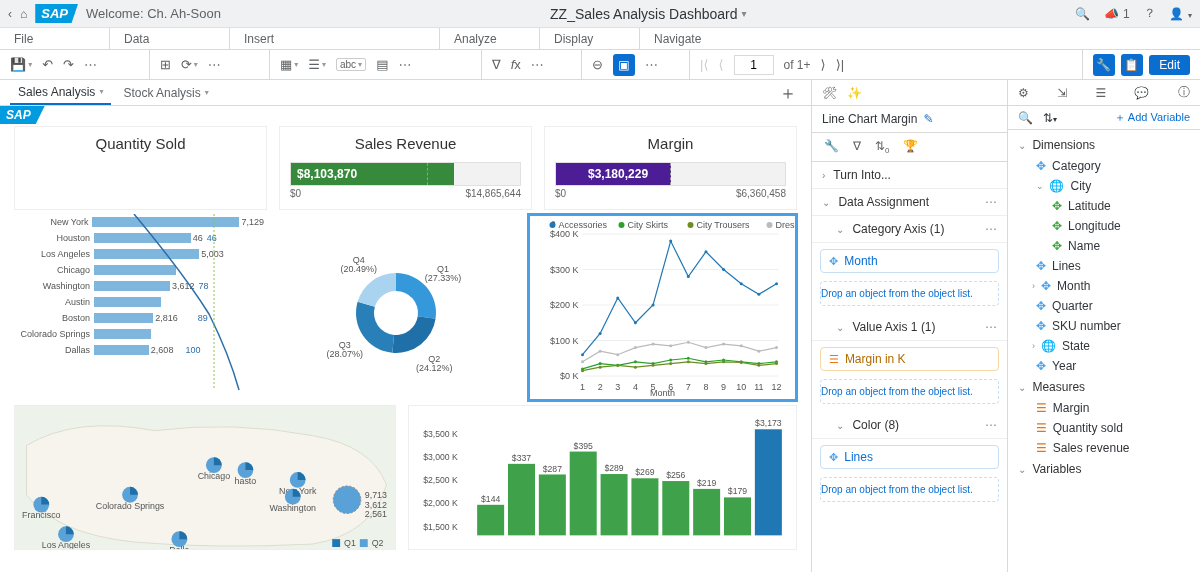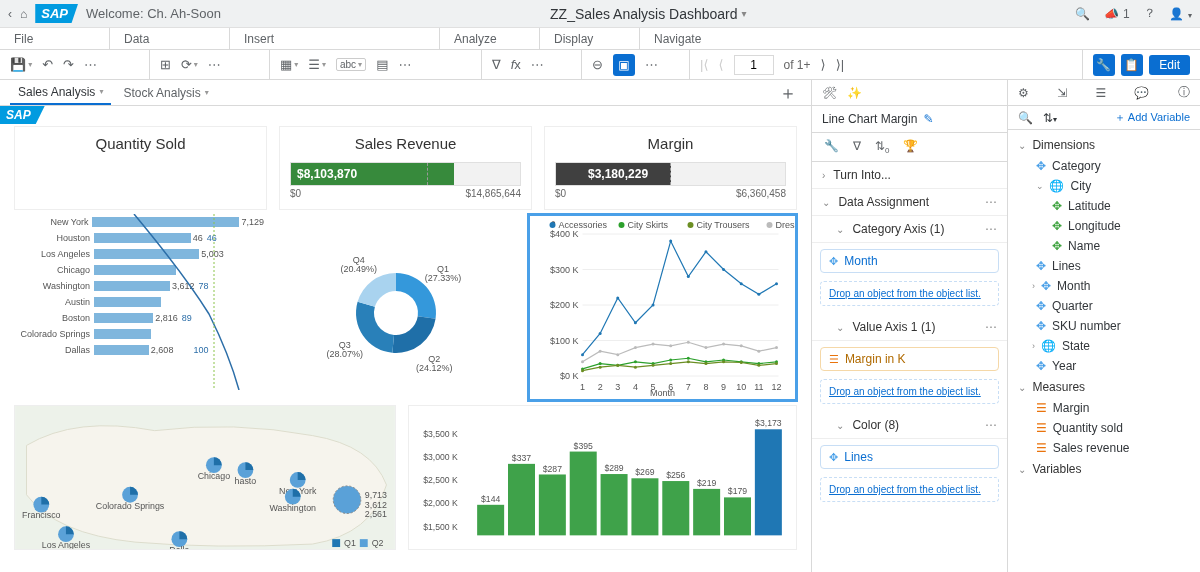--- a/index.html
+++ b/index.html
@@ -67,21 +67,21 @@
   
   .side1{width:196px; border-right:1px solid var(--sap-border); display:flex; flex-direction:column; background:#fff;}
   .side-icons{height:26px; border-bottom:1px solid var(--sap-border); display:flex; align-items:center; gap:10px; padding:0 10px; color:#5f6367;}
   .side-title{display:flex; align-items:center; gap:6px; padding:6px 10px; border-bottom:1px solid var(--sap-border); font-size:12px;}
   .side-tools{display:flex; gap:14px; padding:6px 12px; color:#5f6367; border-bottom:1px solid var(--sap-border);}
   .acc{display:flex; flex-direction:column;}
   .acc-head{display:flex; align-items:center; gap:8px; padding:6px 10px; border-bottom:1px solid #eee; color:#333; font-size:12px; cursor:pointer;}
   .acc-head .chev{color:#888; font-size:10px;}
   .acc-head .dots{margin-left:auto; color:#888;}
   .field-chip{margin:6px 8px; border:1px solid #c8def5; border-radius:4px; padding:4px 8px; display:flex; align-items:center; gap:6px; color:#0a6ed1; font-size:12px;}
-  .drop-hint{margin:2px 8px 8px 8px; border:1px dashed #c8def5; border-radius:4px; padding:6px 8px; color:#0a6ed1; font-size:10px;text-decoration:underline;}
+  .drop-hint{margin:2px 8px 8px 8px; border:1px dashed #c8def5; border-radius:4px; padding:6px 0; color:#0a6ed1; font-size:10px;}
   .chip-ico{font-size:11px;}
   .side2{width:192px; display:flex; flex-direction:column; background:#fff;}
   .side2 .side-icons{justify-content:space-between;}
   .side2-tools{display:flex; align-items:center; padding:4px 10px; gap:10px; border-bottom:1px solid var(--sap-border); font-size:12px;}
   .addvar{margin-left:auto; color:#0a6ed1; font-size:11px;}
   .tree{padding:4px 0; font-size:12px; overflow:auto;}
   .tree-item{display:flex; align-items:center; gap:6px; padding:3px 10px; cursor:pointer;}
   .tree-item.sub{padding-left:28px;}
   .tree-item.sub2{padding-left:44px;}
   .dim-ico{color:#4aa0e8;}
@@ -208,21 +208,21 @@
             <div class="prog-scale">
                 <span>$0</span>
                 <span>$14,865,644</span>
               </div>
           </div>
         </div>
         <div class="tile">
           <h3>Margin</h3>
           <div class="prog-wrap">
             <div class="prog-track">
-                <div class="prog-fill" id="pf-mar" style="width: 50%; background: #404040; padding-left: 32px;">
+                <div class="prog-fill" id="pf-mar" style="width: 50%; background: #4c1d95; padding-left: 32px;">
                   <span>$3,180,229</span>
                 </div>
                 <div style="position:absolute;right:50%;top:0;bottom:0;border-left:1px dashed #999;"></div>
               </div>
             <div class="prog-scale">
                 <span>$0</span>
                 <span>$6,360,458</span>
               </div>
           </div>
         </div>
@@ -264,32 +264,32 @@
             </div>
             <div class="hbar-row">
               <span class="hbar-label">Austin</span>
               <span class="hbar-bar" style="width:67.33062140552673px"></span>
               <span class="hbar-val"></span>
             </div>
             <div class="hbar-row">
               <span class="hbar-label">Boston</span>
               <span class="hbar-bar" style="width:59.25094683686352px"></span>
               <span class="hbar-val">2,816</span>
-              <span class="hbar-val" style="color:#2c6ea8;margin-left:4px;">89</span>
+              <span class="hbar-val" style="color:#2c6ea8;margin-left:20px;">89</span>
             </div>
             <div class="hbar-row">
               <span class="hbar-label">Colorado Springs</span>
               <span class="hbar-bar" style="width:56.810211810913174px"></span>
               <span class="hbar-val"></span>
             </div>
             <div class="hbar-row">
               <span class="hbar-label">Dallas</span>
               <span class="hbar-bar" style="width:54.87445644550428px"></span>
               <span class="hbar-val">2,608</span>
-              <span class="hbar-val" style="color:#2c6ea8;margin-left:20px;">100</span>
+              <span class="hbar-val" style="color:#2c6ea8;margin-left:12px;">100</span>
             </div>
           </div>
 
         <div class="donut-holder">
           <svg id="donut" width="230" height="180" viewBox="0 0 230 180">
               <path d="M115 55 A40 40 0 0 1 154.5731175781581 100.82823859714706 L136.76521466798695 98.20553122843089 A22 22 0 0 0 115 73 Z" fill="#3498db"></path>
               <text x="161.92597217525616" y="54.47897909224049" text-anchor="middle">Q1</text>
               <text x="161.92597217525616" y="63.47897909224049" text-anchor="middle">(27.33%)</text>
               <path d="M154.5731175781581 100.82823859714706 A40 40 0 0 1 111.37366791365197 134.83528229596877 L113.00551735250859 116.90940526278283 A22 22 0 0 0 136.76521466798695 98.20553122843089 Z" fill="#1f6fa8"></path>
               <text x="153.3499758996257" y="143.7163150135366" text-anchor="middle">Q2</text>

